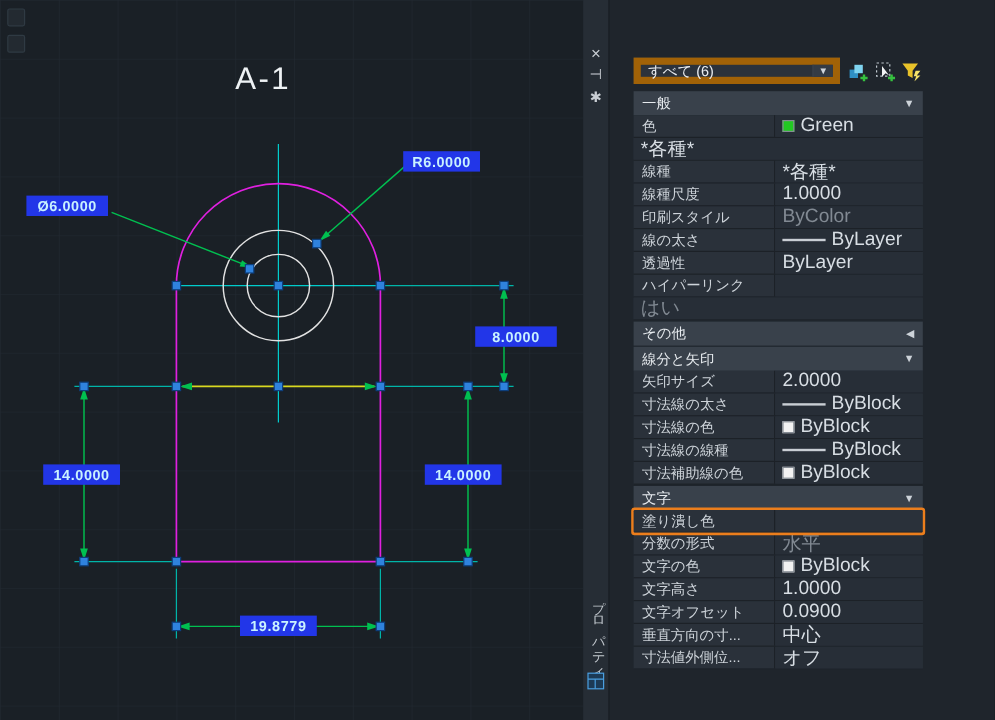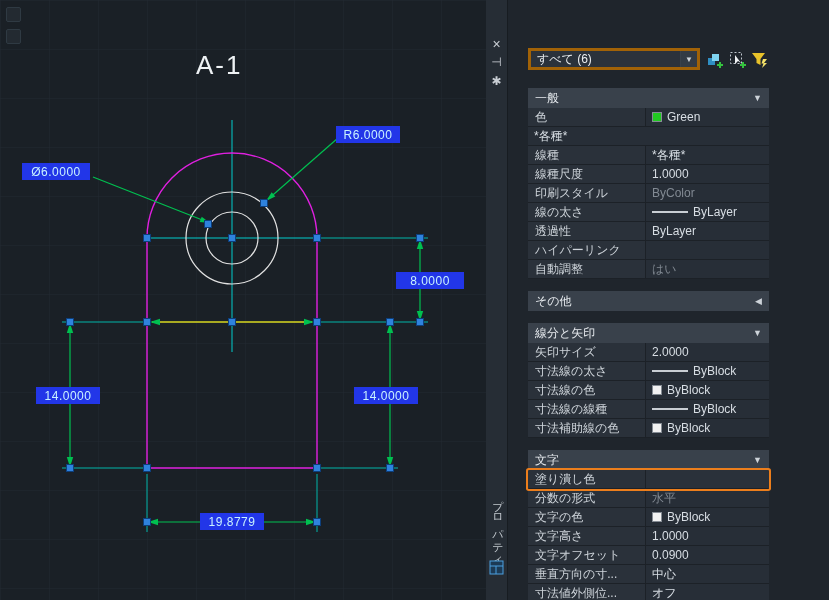--- a/index.html
+++ b/index.html
@@ -4,53 +4,53 @@
 <style>
   *{box-sizing:border-box;margin:0;padding:0}
   html,body{width:829px;height:600px;overflow:hidden;background:#14181c;font-family:"Liberation Sans",sans-serif}
   #stage{position:relative;width:829px;height:600px;background:#1a2026}
 
   
   .canvas{position:absolute;left:0;top:0;width:486px;height:600px}
   .canvas svg{position:absolute;left:0;top:0}
   .drawing-title{position:absolute;left:196px;top:50px;font-size:26px;color:#eef2f4;letter-spacing:2px}
   .corner-ic{position:absolute;width:15px;height:15px;background:#232a31;border:1px solid #2f3a43;border-radius:2px}
-  .dimlabel{position:absolute;height:17px;background:#2236e8;color:#c9f2ff;font-size:12px;font-weight:normal;
+  .dimlabel{position:absolute;height:17px;background:#2236e8;color:#c9f2ff;font-size:12px;font-weight:bold;
             display:flex;align-items:center;justify-content:center;padding:0 2px;letter-spacing:.5px;white-space:nowrap}
   .cl{stroke:#00cccc;stroke-width:1;fill:none}
   .ext{stroke:#00b4a8;stroke-width:1;fill:none}
   .dim{stroke:#00c050;stroke-width:1.2;fill:none}
   .dimarrow{fill:#00c050;stroke:none}
   .outline{stroke:#e020e0;stroke-width:1.4;fill:none}
   .circ{stroke:#e2e2e2;stroke-width:1.2;fill:none}
   .ysel{stroke:#d8d820;stroke-width:1.4;fill:none}
   .grip{fill:#2f82dd;stroke:#0d3f7d;stroke-width:1}
 
   
   .palette{position:absolute;left:486px;top:0;width:343px;height:600px;background:#1f252c;display:flex}
   .rail{width:22px;height:600px;background:#262d35;border-right:1px solid #171c21;position:relative}
   .ric{position:absolute;left:0;width:21px;text-align:center;color:#c9ced4;font-size:12px;line-height:16px;cursor:default}
   .vtitle{position:absolute;left:4px;top:492px;writing-mode:vertical-rl;text-orientation:upright;
           color:#c3c9cf;font-size:11px;letter-spacing:2px}
   .railbot{position:absolute;left:3px;top:560px}
   .pbody{position:relative;flex:1}
   .ptoolbar{position:absolute;left:20px;top:48px;width:241px;height:22px;display:flex;align-items:center}
-  .dropdown{width:172px;height:22px;background:#2b323b;border:3px solid #a16207;display:flex;align-items:stretch}
+  .dropdown{width:172px;height:22px;background:#2b323b;border:6px solid #a16207;display:flex;align-items:stretch}
   .dtext{flex:1;padding-left:6px;font-size:12px;color:#eceff2;display:flex;align-items:center;white-space:nowrap}
   .darrow{width:17px;border-left:1px solid #39414b;background:#333b45;display:flex;align-items:center;justify-content:center;color:#cfd5db;font-size:8px}
   .tbicons{display:flex;gap:3px;margin-left:6px}
   .tbicon{width:19px;height:20px;display:flex;align-items:center;justify-content:center;border-radius:2px}
   .sections{position:absolute;left:20px;top:76px;width:241px}
-  .phead{height:20px;background:#39414b;display:flex;align-items:center;padding:0 7px;margin-top:12px;color:#e6eaee;font-size:12px}
-  .phead:first-child{margin-top:12px}
+  .phead{height:20px;background:#39414b;display:flex;align-items:center;padding:0 7px;margin-top:1px;color:#e6eaee;font-size:12px}
+  .phead:first-child{margin-top:0}
   .parrow{margin-left:auto;font-size:9px;color:#cdd3d9}
   .prow{display:flex;height:19px;border-bottom:1px solid #1c2127;background:#2a313a;position:relative}
   .prow.hl{box-shadow:0 0 0 2px #ec7e1c;z-index:2;border-radius:1px}
   .plabel{width:118px;padding-left:7px;font-size:12px;color:#ced4da;display:flex;align-items:center;border-right:1px solid #1c2127;white-space:nowrap;overflow:hidden}
-  .pvalue{flex:1;padding-left:6px;font-size:12px;color:#d8dee4;display:flex;align-items:center;gap:5px;background:#272e37;white-space:nowrap;overflow:hidden}
+  .pvalue{flex:1;padding-left:6px;font-size:16px;color:#d8dee4;display:flex;align-items:center;gap:5px;background:#272e37;white-space:nowrap;overflow:hidden}
   .pvalue.muted{color:#828a93}
   .swatch{width:10px;height:10px;border:1px solid #858c94;display:inline-block;flex:0 0 auto}
   .wline{width:36px;height:2px;background:#c9ced4;display:inline-block;flex:0 0 auto}
 </style>
 </head>
 <body>
 
 <div id="stage">
 
   <div class="canvas">
@@ -231,21 +231,20 @@
               <span>ByLayer</span>
             </div>
           </div>
           <div class="prow">
             <div class="plabel">ハイパーリンク</div>
             <div class="pvalue">
               <span></span>
             </div>
           </div>
           <div class="prow">
-            <div class="plabel">自動調整</div>
             <div class="pvalue muted">
               <span>はい</span>
             </div>
           </div>
           <div class="phead">
             <span>その他</span>
             <span class="parrow">◀</span>
           </div>
           <div class="phead">
             <span>線分と矢印</span>

